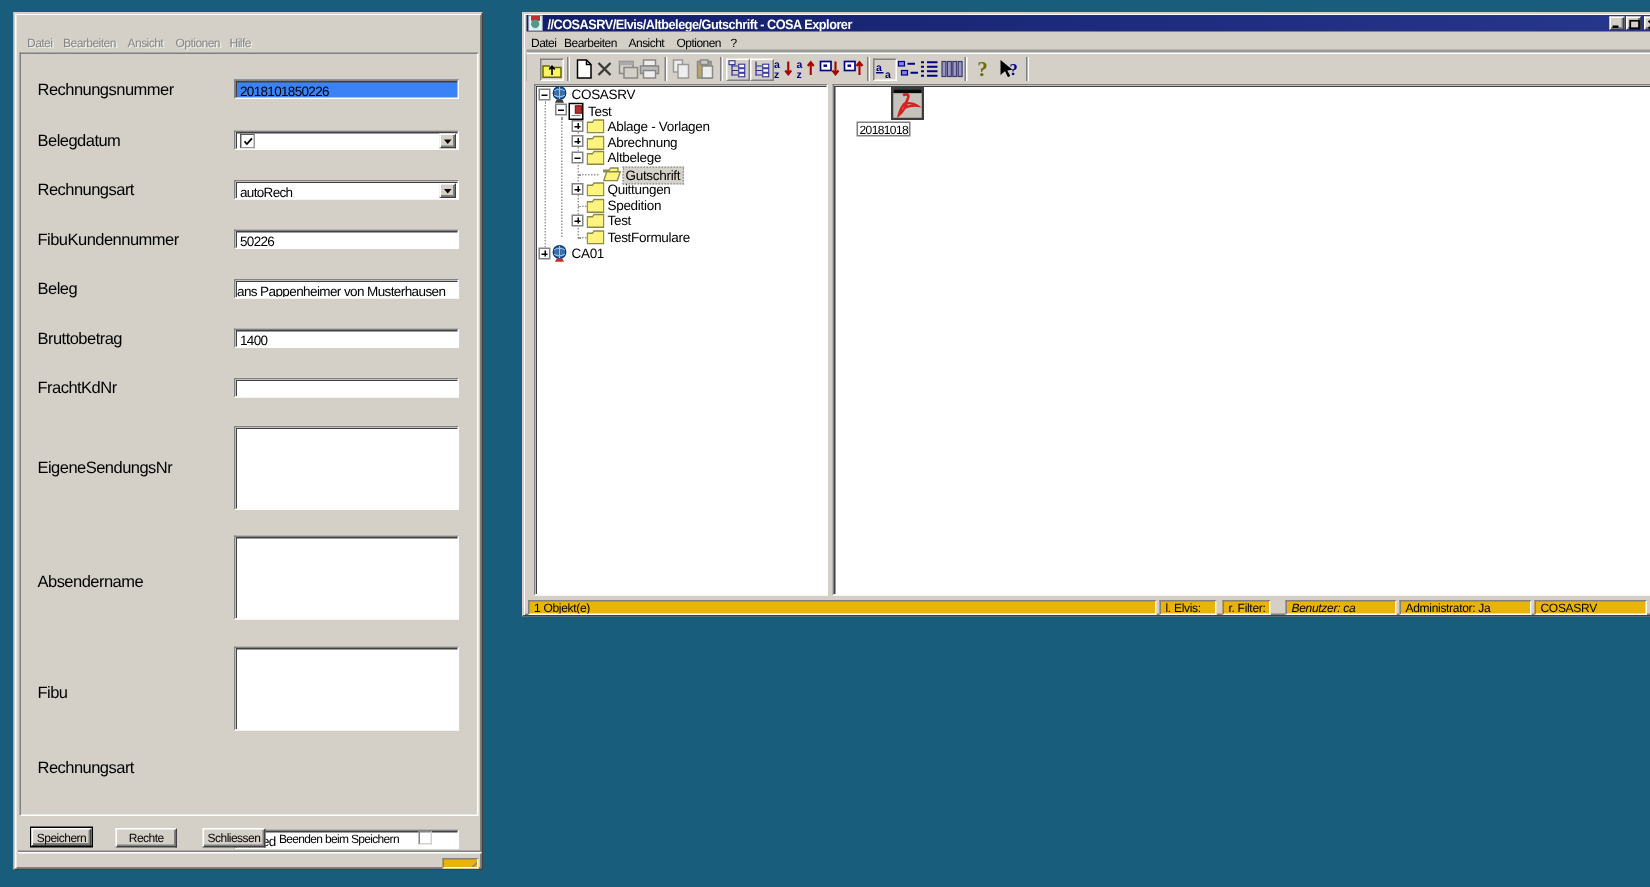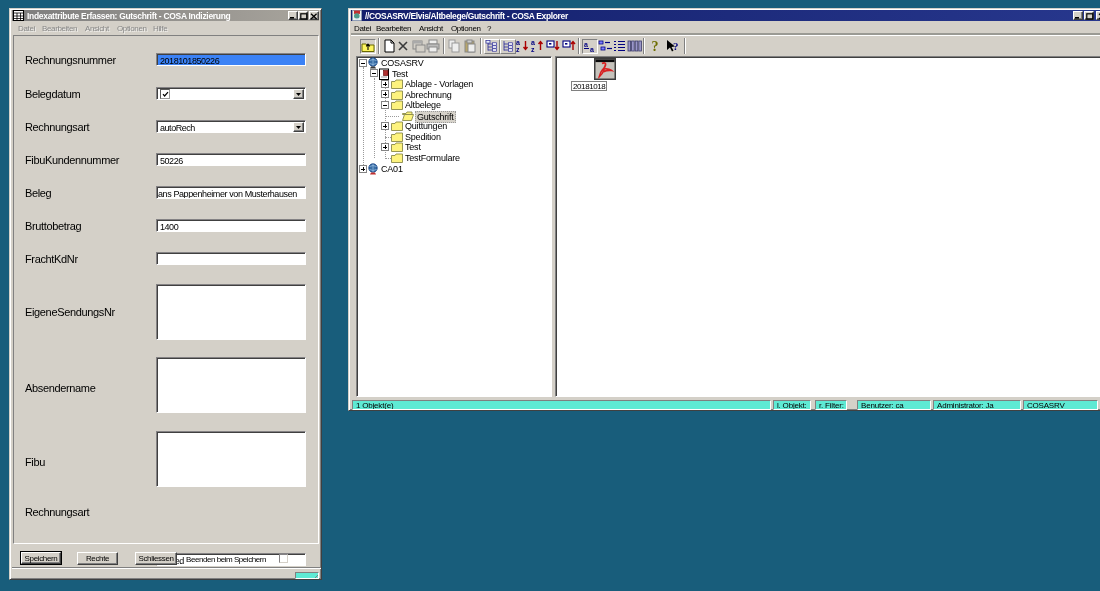--- a/index.html
+++ b/index.html
@@ -20,60 +20,38 @@
 .gmenu { color:#878787; text-shadow:1px 1px 0 #f0efec; }
 .field { position:absolute; background:#fff;
   border:1px solid; border-color:#848284 #ffffff #ffffff #848284;
   box-shadow: inset 1px 1px 0 #404040;
   font-size:9px; color:#000; overflow:hidden; white-space:nowrap; }
 .field .ftext { position:absolute; left:3px; top:1.5px; font-size:9px; letter-spacing:-0.45px; }
 .lbl { position:absolute; font-size:11px; color:#000; letter-spacing:-0.35px; white-space:nowrap; }
 .btn { position:absolute; background:#d4d0c8; font-size:8px; letter-spacing:-0.35px; color:#000; text-align:center;
   border:1px solid; border-color:#ffffff #404040 #404040 #ffffff;
   box-shadow: inset -1px -1px 0 #808080; }
-.sunkpanel { position:absolute; background:#5eead4;
+.sunkpanel { position:absolute; background:#eab308;
   border:1px solid; border-color:#808080 #ffffff #ffffff #808080;
   font-size:8px; letter-spacing:-0.2px; color:#000; white-space:nowrap; overflow:hidden; }
 .combobtn { position:absolute; background:#d4d0c8;
   border:1px solid; border-color:#fff #404040 #404040 #fff;
   box-shadow: inset -1px -1px 0 #808080; }
 .treelbl { position:absolute; font-size:9px; color:#000; white-space:nowrap; letter-spacing:-0.2px; }
 .tb-sep { position:absolute; width:1px; height:16px; background:#808080; box-shadow:1px 0 0 #fff; }
 .ticon { position:absolute; width:15px; height:14px; }
 .pm { position:absolute; width:8px; height:8px; background:#fff; border:1px solid #848484; }
 .pm i { position:absolute; left:1px; top:2.6px; width:4px; height:1px; background:#000; }
 .pm.plus u { position:absolute; left:2.6px; top:1px; width:1px; height:4px; background:#000; }
 .fldr { position:absolute; }
 </style>
 </head>
 <body>
 
 <div class="win" id="w1" style="left:9px; top:8px; width:313px; height:572px;">
-  <div class="tbar" style="background:linear-gradient(90deg,#7d7d7d,#a9a59d);">
-    <svg class="abs" style="left:1px; top:0px;" width="11" height="11" viewBox="0 0 11 11">
-        <rect x="0.5" y="0.5" width="10" height="10" fill="#fff" stroke="#000" stroke-width="1"></rect>
-        <path d="M0.5 3 L10.5 3 M0.5 6 L10.5 6 M0.5 8.5 L10.5 8.5 M4 3 L4 10.5 M7.5 3 L7.5 10.5" stroke="#000" stroke-width="0.8"></path>
-      </svg>
-    <div class="ttext" style="left:15px;">Indexattribute Erfassen: Gutschrift - COSA Indizierung</div>
-    <div class="tbtn" style="right:21.5px; top:1px;">
-        <svg width="8" height="7" viewBox="0 0 8 7" style="position:absolute;left:0;top:0;">
-          <rect x="1" y="5" width="4" height="1.6" fill="#000"></rect>
-        </svg>
-      </div>
-    <div class="tbtn" style="right:11px; top:1px;">
-        <svg width="8" height="7" viewBox="0 0 8 7" style="position:absolute;left:0.5px;top:0.5px;">
-          <rect x="0.8" y="0.8" width="6" height="5.2" fill="none" stroke="#000" stroke-width="1.2"></rect>
-        </svg>
-      </div>
-    <div class="tbtn" style="right:0.5px; top:1px;">
-        <svg width="8" height="7" viewBox="0 0 8 7" style="position:absolute;left:0.5px;top:0.5px;">
-          <path d="M1 0.8 L6.6 6 M6.6 0.8 L1 6" stroke="#000" stroke-width="1.3"></path>
-        </svg>
-      </div>
-  </div>
 
   <div class="menu gmenu" style="left:8px; top:15px;">Datei</div>
   <div class="menu gmenu" style="left:32px; top:15px;">Bearbeiten</div>
   <div class="menu gmenu" style="left:75px; top:15px;">Ansicht</div>
   <div class="menu gmenu" style="left:107px; top:15px;">Optionen</div>
   <div class="menu gmenu" style="left:143px; top:15px;">Hilfe</div>
 
   <div class="abs" id="formpanel" style="left:3px; top:26px; width:306px; height:509px; border:1px solid; border-color:#808080 #fff #fff #808080;"></div>
 
   <div class="lbl" style="left:15px; top:45px;">Rechnungsnummer</div>
@@ -421,23 +399,23 @@
     <rect x="0.75" y="0.75" width="20.5" height="20.5" fill="#c6c3bc" stroke="#3c3c3c" stroke-width="1.5"></rect>
     <rect x="1.5" y="1.5" width="19" height="2.6" fill="#0a0a0a"></rect>
     <path d="M8 5.5 C10.5 4.2 12 5 11.5 7 C11 9 10 10.5 8.5 12.5" fill="none" stroke="#d82020" stroke-width="1.8"></path>
     <path d="M9.5 11 C12 10.5 15.5 11 17.5 12.5 C15 12.2 12 12.6 9.5 13.8" fill="none" stroke="#d82020" stroke-width="1.6"></path>
     <path d="M10.5 11.5 C9 14.5 7 17.5 5.2 18.8 C5.8 16 7.2 13 9 11" fill="none" stroke="#d82020" stroke-width="1.6"></path>
   </svg>
   <div class="abs" style="left:222px; top:72px; width:36px; height:10px; background:#fff; border:1px solid #808080; font-size:8px; letter-spacing:-0.4px; overflow:hidden; white-space:nowrap; padding-left:1px;">201810185</div>
 
   <div class="abs" id="statusbar" style="left:2px; top:389px; width:758px; height:13px;">
     <div class="sunkpanel" style="left:1px; top:2px; width:419px; height:10px; padding:0 0 0 3px;">1 Objekt(e)</div>
-    <div class="sunkpanel" style="left:422px; top:2px; width:38px; height:10px; padding:0 0 0 3px;">l. Objekt:</div>
+    <div class="sunkpanel" style="left:422px; top:2px; width:38px; height:10px; padding:0 0 0 3px;">l. Elvis:</div>
     <div class="sunkpanel" style="left:464px; top:2px; width:32px; height:10px; padding:0 0 0 3px;">r. Filter:</div>
-    <div class="sunkpanel" style="left:506px; top:2px; width:74px; height:10px; padding:0 0 0 3px;">Benutzer: ca</div>
+    <div class="sunkpanel" style="left:506px; top:2px; width:74px; height:10px; padding:0 0 0 3px;font-style:italic;">Benutzer: ca</div>
     <div class="sunkpanel" style="left:582px; top:2px; width:88px; height:10px; padding:0 0 0 3px;">Administrator: Ja</div>
     <div class="sunkpanel" style="left:672px; top:2px; width:75px; height:10px; padding:0 0 0 3px;">COSASRV</div>
     <svg class="abs" style="left:749px; top:2px;" width="9" height="10" viewBox="0 0 9 10">
         <path d="M2 10 L10 2 M5 10 L10 5 M8 10 L10 8" stroke="#808080" stroke-width="1"></path>
         <path d="M3 10 L10 3 M6 10 L10 6 M9 10 L10 9" stroke="#fff" stroke-width="0.6"></path>
       </svg>
   </div>
 </div>
 
 </body></html>

